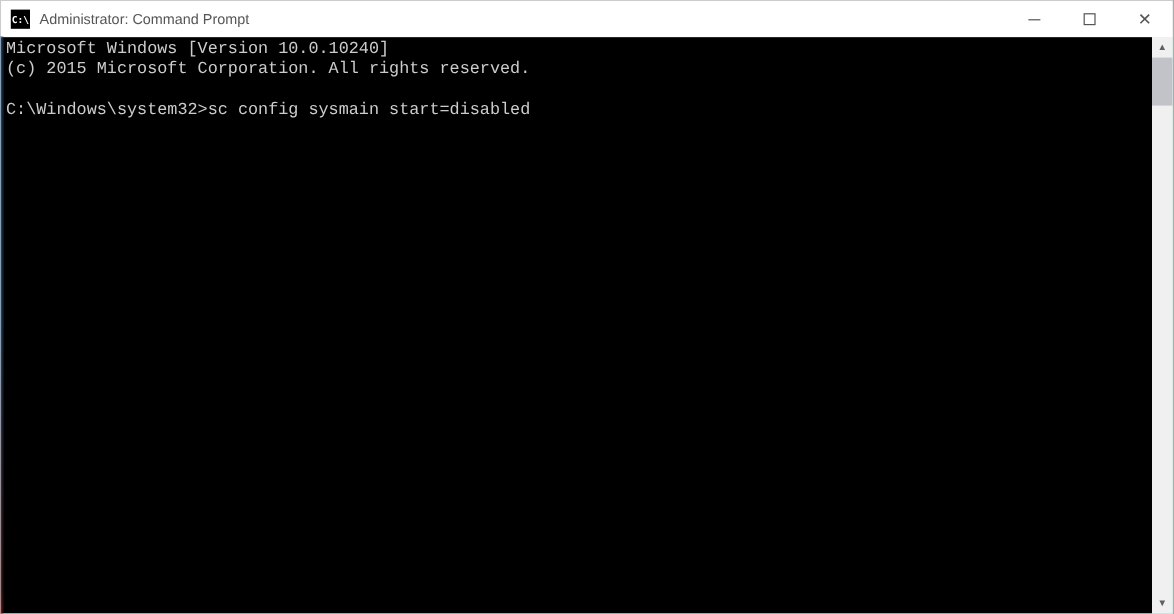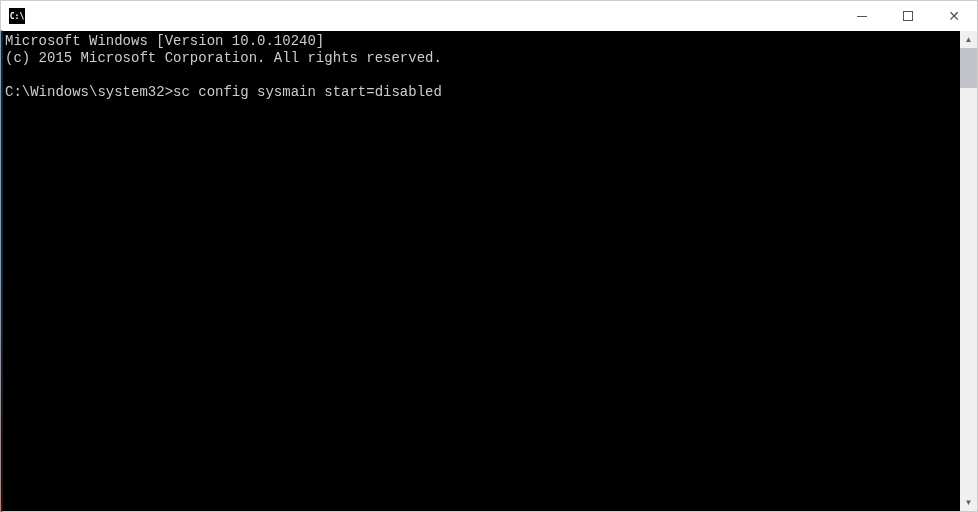--- a/index.html
+++ b/index.html
@@ -146,20 +146,21 @@
     }
   </style>
 </head>
 <body>
 
 <div class="window">
   <div class="titlebar">
     <div class="titlebar-icon">
       <span>C:\</span>
     </div>
+    <div class="titlebar-title">Administrator: Command Prompt</div>
     <div class="window-controls">
       <div class="window-control">
         <div class="minimize-glyph"></div>
       </div>
       <div class="window-control">
         <div class="maximize-glyph"></div>
       </div>
       <div class="window-control close">
         <span class="close-glyph">✕</span>
       </div>

